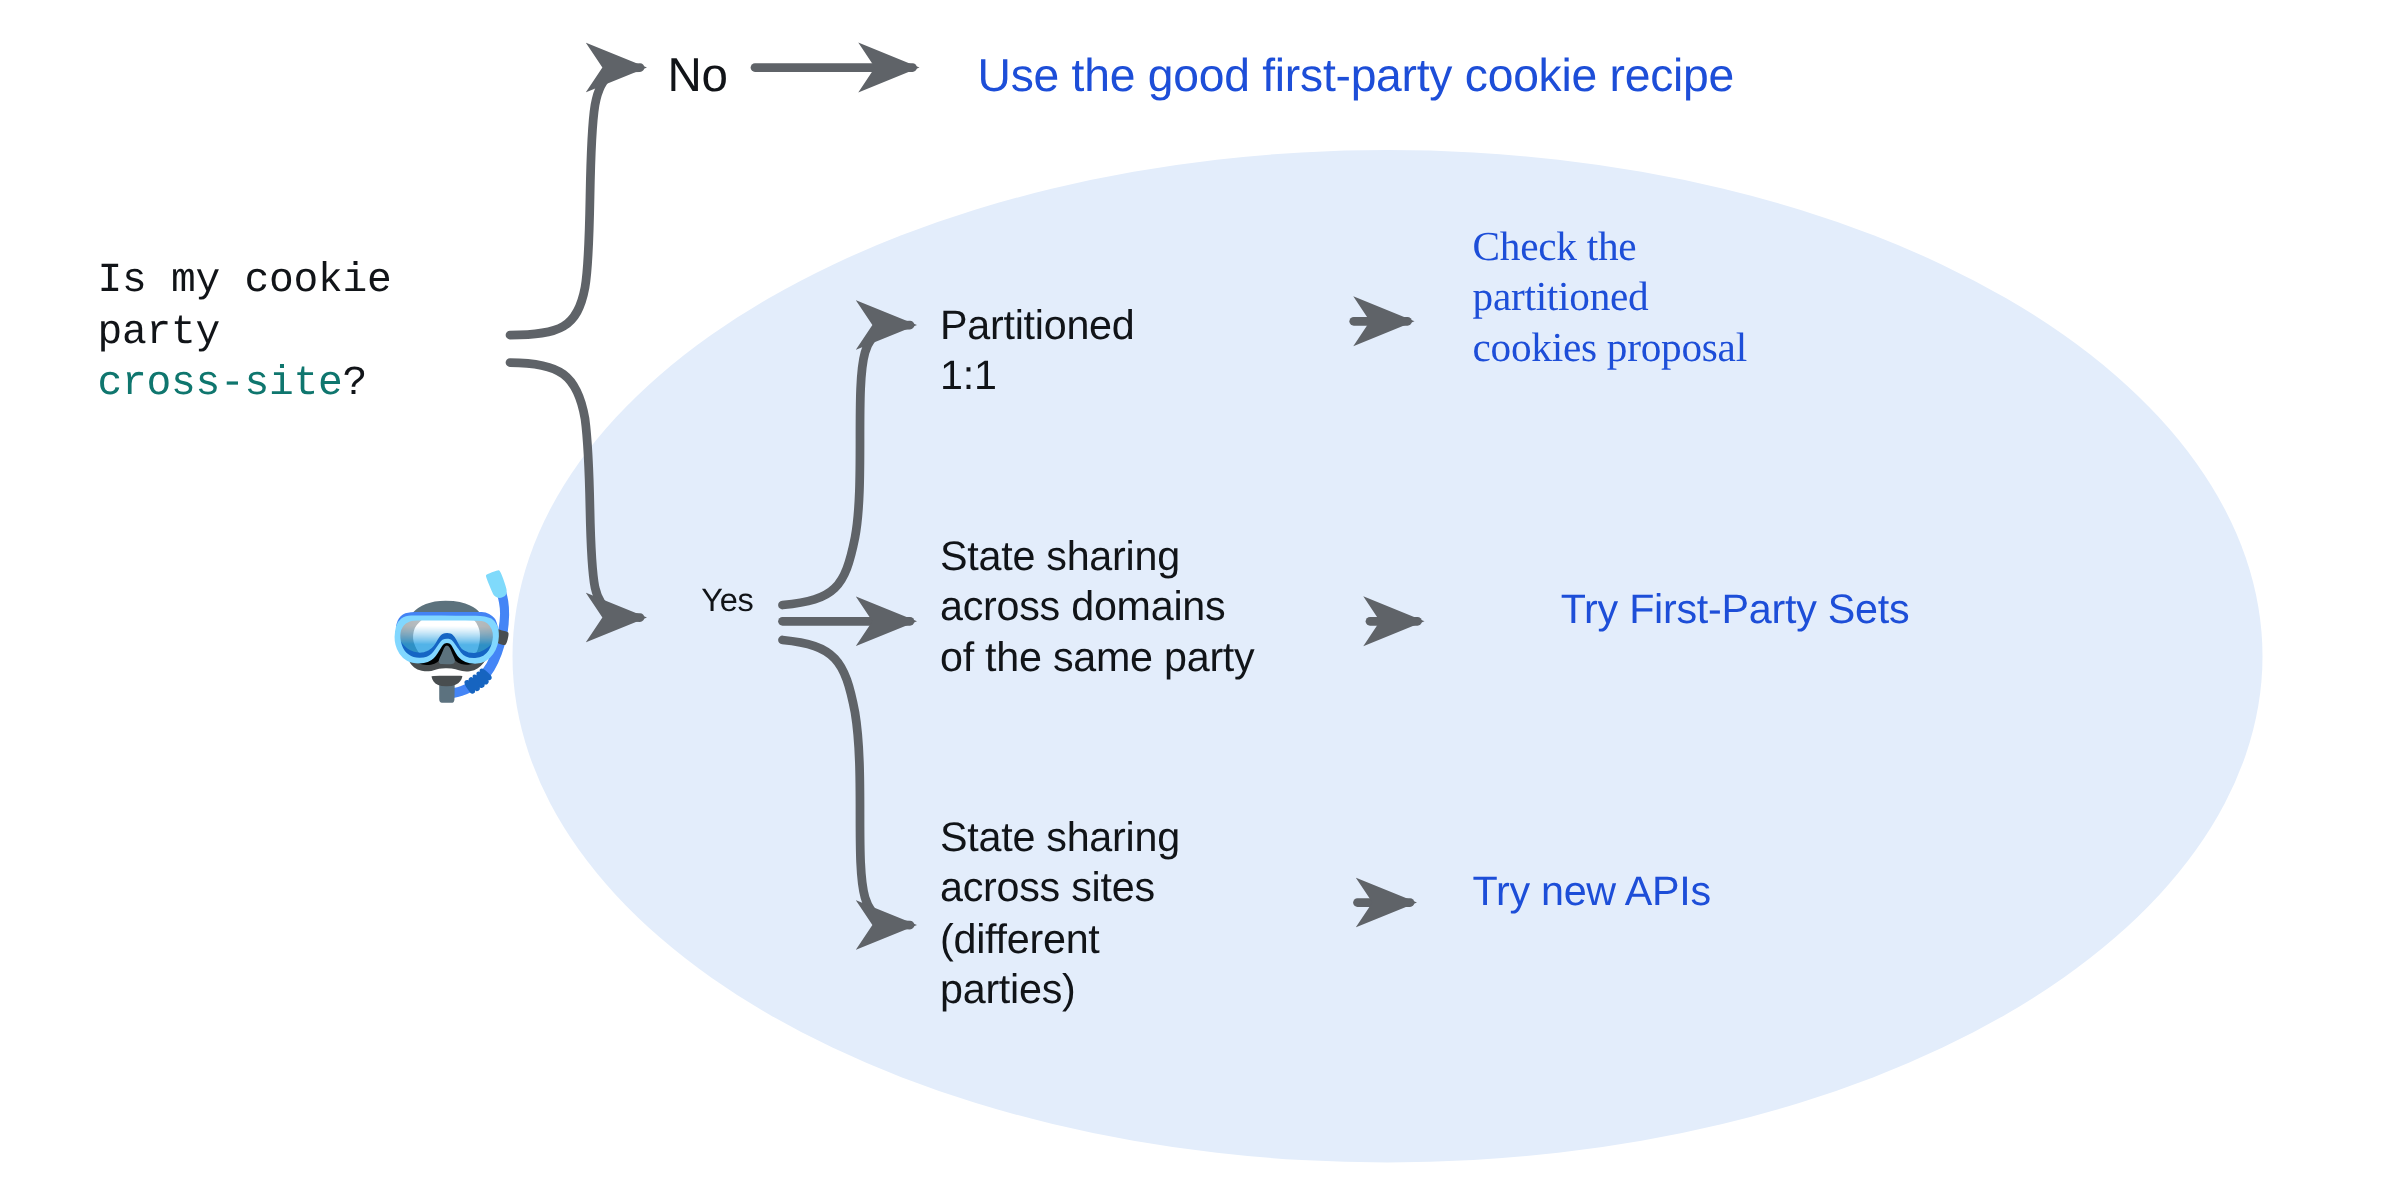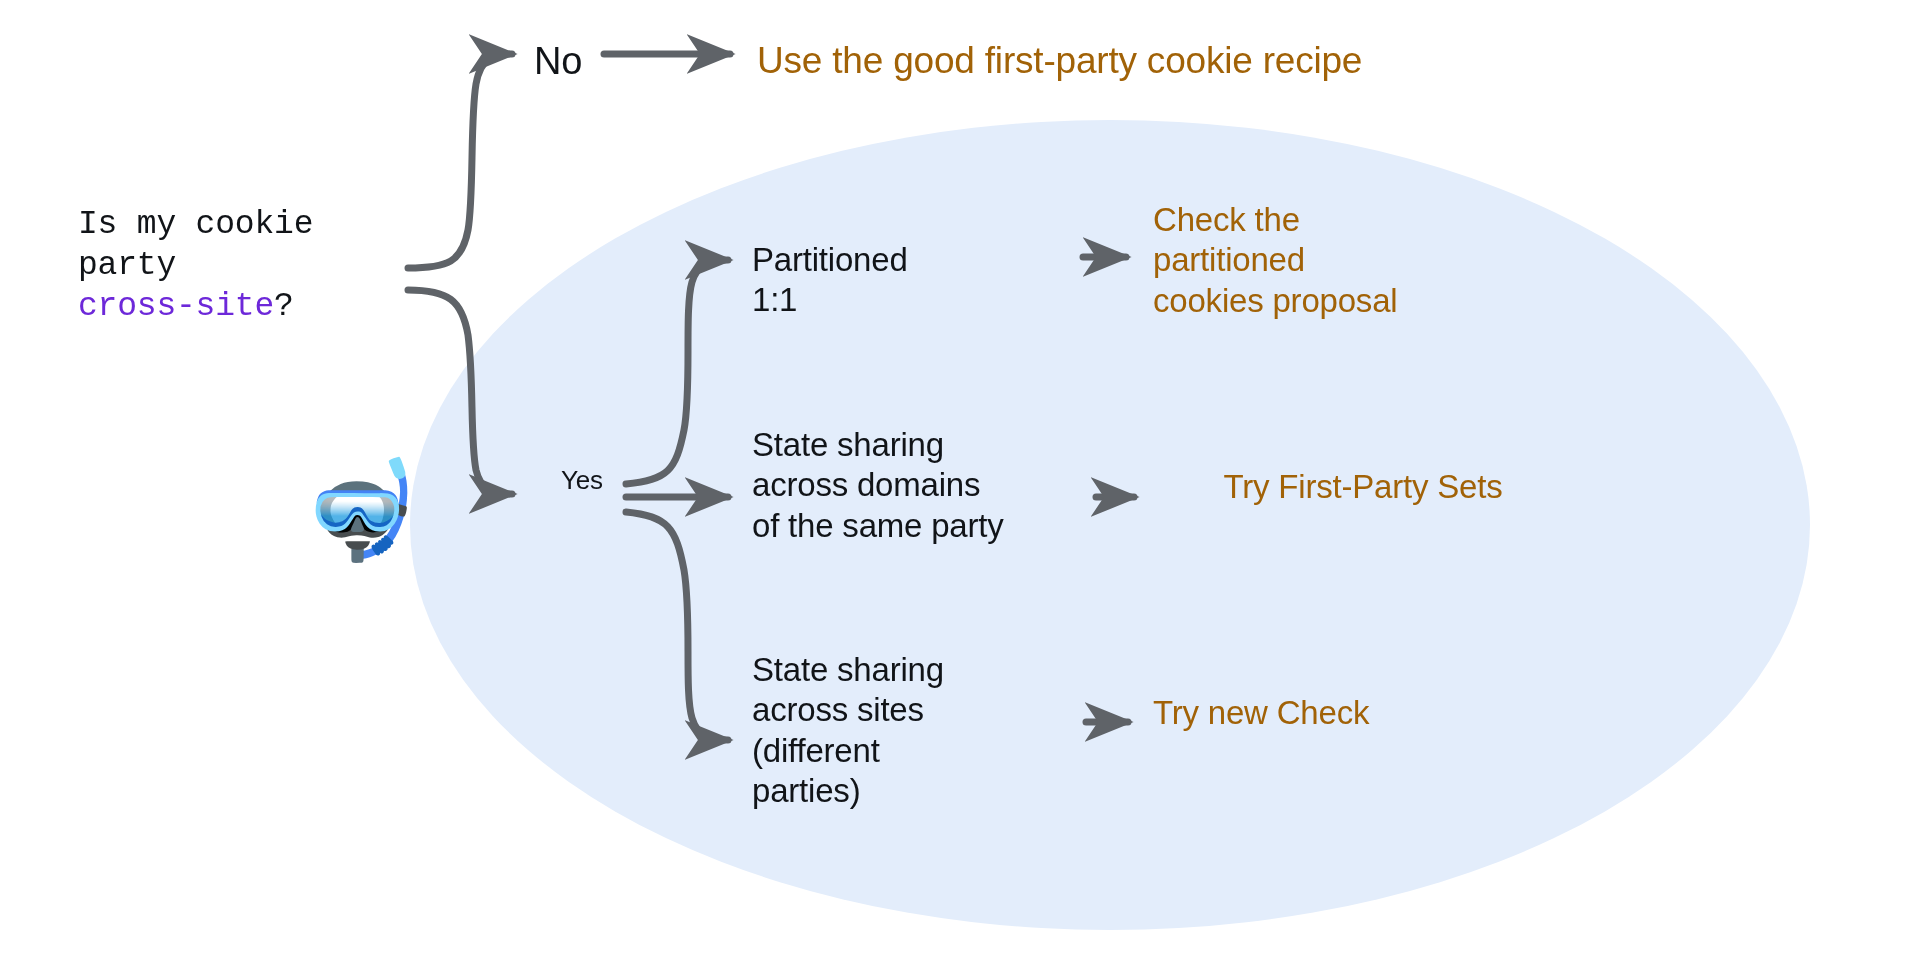--- a/index.html
+++ b/index.html
@@ -43,35 +43,36 @@
     z-index: 3;
     line-height: 1.22;
     white-space: pre-line;
     letter-spacing: -0.2px;
   }
   .dark {
     color: #111418;
     font-weight: 500;
   }
   .link {
-    color: #a16207;
+    color: #1d4ed8;
     font-weight: 500;
+    margin-left: 25px;
   }
   #question {
     left: 78px;
     top: 205px;
     width: 290px;
     font-size: 33px;
     color: #111418;
     font-weight: 500;
     line-height: 1.24;
     font-family: Liberation Mono, monospace;
   }
   #question .q-link {
-    color: #6d28d9;
+    color: #0f766e;
   }
   #label-no {
     left: 534px;
     top: 38px;
     font-size: 38px;
     text-align: right;
   }
   #label-yes {
     left: 561px;
     top: 465px;
@@ -84,23 +85,24 @@
     width: 760px;
   }
   #branch-partitioned {
     left: 752px;
     top: 240px;
     font-size: 33px;
     width: 250px;
   }
   #target-partitioned {
     left: 1153px;
-    top: 200px;
+    top: 178px;
     font-size: 33px;
     width: 360px;
+    font-family: Liberation Serif, serif;
   }
   #branch-domains {
     left: 752px;
     top: 425px;
     font-size: 33px;
     width: 320px;
   }
   #target-fps {
     left: 1153px;
     top: 467px;
@@ -188,15 +190,15 @@
 across domains
 of the same party</div>
 
   <div id="target-fps" class="node link">Try First-Party Sets</div>
 
   <div id="branch-sites" class="node dark">State sharing
 across sites
 (different
 parties)</div>
 
-  <div id="target-apis" class="node link">Try new Check</div>
+  <div id="target-apis" class="node link">Try new APIs</div>
 
 </div>
 
 </body></html>

